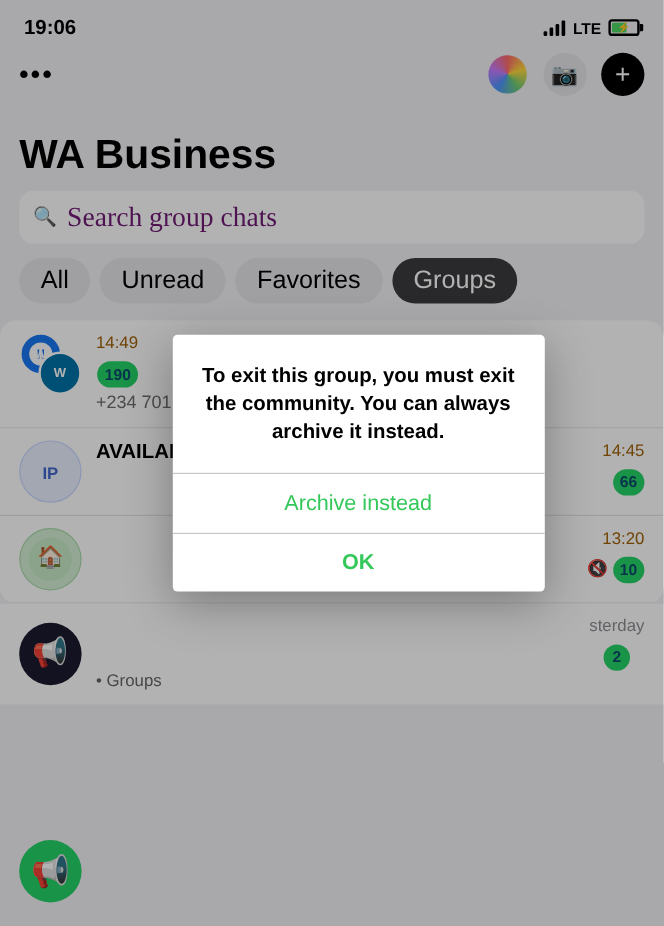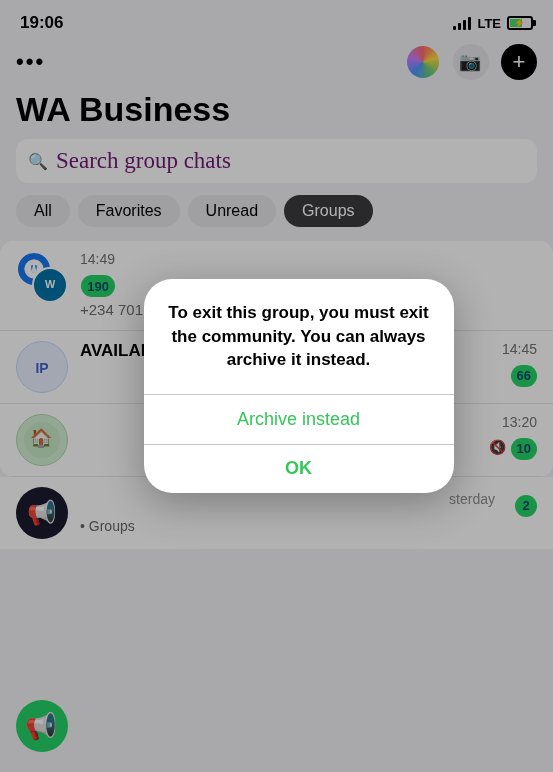--- a/index.html
+++ b/index.html
@@ -158,20 +158,21 @@
       font-size: 22px;
       font-weight: 300;
     }
 
     
     .page-title {
       font-size: 34px;
       font-weight: 700;
       color: #000;
       padding: 4px 16px 10px 16px;
+      margin-top: 20px;
     }
 
     
     .search-bar {
       margin: 0 16px 12px 16px;
       background: #fff;
       border-radius: 12px;
       display: flex;
       align-items: center;
       padding: 9px 12px;
@@ -192,21 +193,21 @@
     
     .filter-tabs {
       display: flex;
       gap: 8px;
       padding: 0 16px 14px 16px;
     }
 
     .filter-tab {
       padding: 7px 18px;
       border-radius: 20px;
-      font-size: 16px;
+      font-size: 21px;
       font-weight: 500;
       cursor: pointer;
       background: #e5e5ea;
       color: #000;
     }
 
     .filter-tab.active {
       background: #3c3c3e;
       color: #fff;
     }
@@ -253,21 +254,21 @@
     }
 
     .chat-name {
       font-size: 17px;
       font-weight: 600;
       color: #000;
     }
 
     .chat-time {
       font-size: 14px;
-      color: #737373;
+      color: #a16207;
       white-space: nowrap;
     }
 
     .chat-preview {
       font-size: 15px;
       color: #6d6d72;
       line-height: 1.3;
       overflow: hidden;
       display: -webkit-box;
       -webkit-line-clamp: 2;
@@ -345,21 +346,21 @@
       top: 0; left: 0; right: 0; bottom: 0;
       background: rgba(0,0,0,0.3);
       display: flex;
       align-items: center;
       justify-content: center;
       z-index: 100;
     }
 
     .modal {
       background: #fff;
-      border-radius: 28px;
+      border-radius: 4px;
       width: 310px;
       overflow: hidden;
       box-shadow: 0 10px 40px rgba(0,0,0,0.3);
       margin-left: 44px;
     }
 
     .modal-body {
       padding: 22px 24px 6px 24px;
       text-align: center;
     }
@@ -456,22 +457,22 @@
 
 <div class="page-title">WA Business</div>
 
 <div class="search-bar">
   <span class="search-icon-svg">🔍</span>
   <span class="search-placeholder">Search group chats</span>
 </div>
 
 <div class="filter-tabs">
   <div class="filter-tab">All</div>
+  <div class="filter-tab">Unread</div>
   <div class="filter-tab">Favorites</div>
-  <div class="filter-tab">Unread</div>
   <div class="filter-tab active">Groups</div>
 </div>
 
 <div class="chat-list">
 
   <div class="chat-item">
     <div class="double-avatar">
       <div class="av1">
         <svg viewBox="0 0 24 24" width="22" height="22" fill="white">
           <path d="M12 2C6.48 2 2 6.48 2 12s4.48 10 10 10 10-4.48 10-10S17.52 2 12 2zm-1 14H9V8h2v8zm4 0h-2V8h2v8z"></path>
@@ -537,21 +538,21 @@
 
 </div>
 
 <div style="background:#fff; display:flex; align-items:center; padding:10px 16px; margin-top:0; position:relative;">
   <div style="width:52px; height:52px; border-radius:50%; background:#1a1a2e; margin-right:12px; overflow:hidden; display:flex; align-items:center; justify-content:center;">
     <span style="font-size:24px;">📢</span>
   </div>
   <div style="flex:1;">
     <div style="display:flex; justify-content:space-between;">
       <span style="font-size:17px; font-weight:600;"></span>
-      <div style="display:flex; flex-direction:row; align-items:flex-start; gap:20px;">
+      <div style="display:flex; flex-direction:column; align-items:center; gap:4px;">
         <span style="font-size:14px; color:#8e8e93;">sterday</span>
         <div class="badge" style="min-width:22px;">2</div>
       </div>
     </div>
     <span style="font-size:14px; color:#666;">• Groups</span>
   </div>
 </div>
 
 <div class="bottom-area">
   <div class="green-speaker">📢</div>

